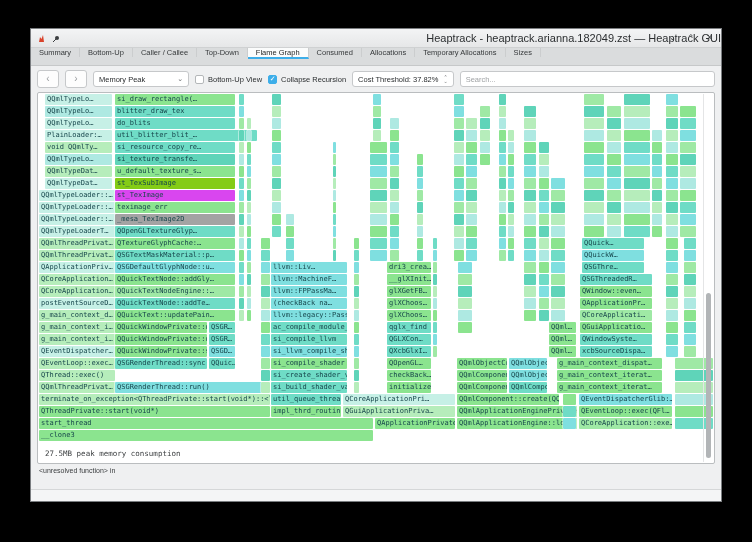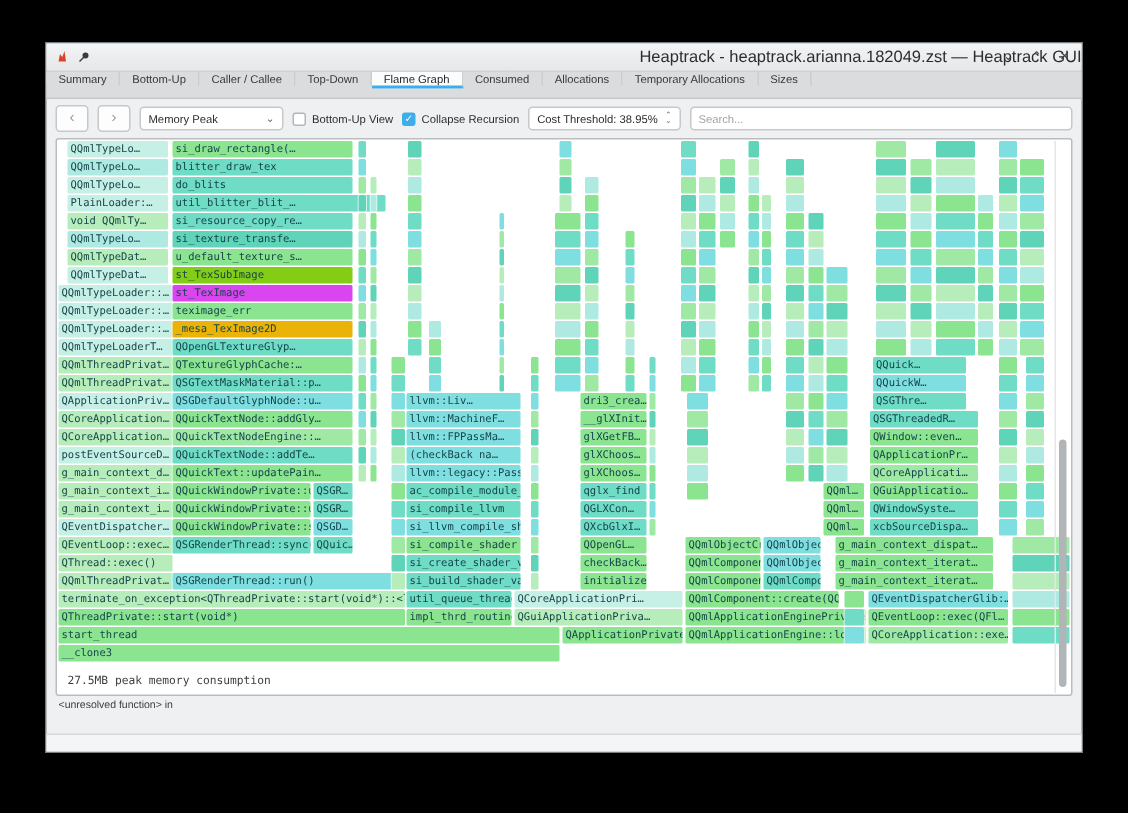--- a/index.html
+++ b/index.html
@@ -105,21 +105,21 @@
       </div>
       <div class="cbgroup">
         <span class="box" id="cb-bottomup"></span>
         <span>Bottom-Up View</span>
       </div>
       <div class="cbgroup">
         <span class="box checked" id="cb-collapse">✓</span>
         <span>Collapse Recursion</span>
       </div>
       <div class="spin">
-        <span>Cost Threshold: 38.95%</span>
+        <span>Cost Threshold: 37.82%</span>
         <span class="arrows">
           <span>⌃</span>
             <span>⌄</span>
         </span>
       </div>
       <div class="searchwrap">
         <input placeholder="Search..." style="">
       </div>
     </div>
 
@@ -139,21 +139,21 @@
           <div class="seg labeled" style="left: 76px; top: 60px; width: 120px; height: 11px; background: rgb(95, 212, 185); color: rgb(22, 69, 75);">si_texture_transfe…</div>
           <div class="seg labeled" style="left: 6px; top: 72px; width: 67px; height: 11px; background: rgb(182, 237, 187); color: rgb(22, 69, 75);">QQmlTypeDat…</div>
           <div class="seg labeled" style="left: 76px; top: 72px; width: 120px; height: 11px; background: rgb(139, 228, 143); color: rgb(22, 69, 75);">u_default_texture_s…</div>
           <div class="seg labeled" style="left: 6px; top: 84px; width: 67px; height: 11px; background: rgb(198, 240, 230); color: rgb(22, 69, 75);">QQmlTypeDat…</div>
           <div class="seg labeled" style="left: 76px; top: 84px; width: 120px; height: 11px; background: #84cc16; color: rgb(22, 69, 75);">st_TexSubImage</div>
           <div class="seg labeled" style="left: 0px; top: 96px; width: 76px; height: 11px; background: rgb(198, 240, 230); color: rgb(22, 69, 75);">QQmlTypeLoader::…</div>
           <div class="seg labeled" style="left: 76px; top: 96px; width: 120px; height: 11px; background: #d946ef; color: rgb(22, 69, 75);">st_TexImage</div>
           <div class="seg labeled" style="left: 0px; top: 108px; width: 76px; height: 11px; background: rgb(198, 240, 230); color: rgb(22, 69, 75);">QQmlTypeLoader::…</div>
           <div class="seg labeled" style="left: 76px; top: 108px; width: 120px; height: 11px; background: rgb(139, 228, 143); color: rgb(22, 69, 75);">teximage_err</div>
           <div class="seg labeled" style="left: 0px; top: 120px; width: 76px; height: 11px; background: rgb(198, 240, 230); color: rgb(22, 69, 75);">QQmlTypeLoader::…</div>
-          <div class="seg labeled" style="left: 76px; top: 120px; width: 120px; height: 11px; background: #eab308; color: rgb(22, 69, 75);">_mesa_TexImage2D</div>
+          <div class="seg labeled" style="left: 76px; top: 120px; width: 120px; height: 11px; background: #a3a3a3; color: rgb(22, 69, 75);">_mesa_TexImage2D</div>
           <div class="seg labeled" style="left: 0px; top: 132px; width: 76px; height: 11px; background: rgb(198, 240, 230); color: rgb(22, 69, 75);">QQmlTypeLoaderT…</div>
           <div class="seg labeled" style="left: 76px; top: 132px; width: 120px; height: 11px; background: rgb(111, 220, 198); color: rgb(22, 69, 75);">QOpenGLTextureGlyp…</div>
           <div class="seg labeled" style="left: 0px; top: 144px; width: 76px; height: 11px; background: rgb(182, 237, 187); color: rgb(22, 69, 75);">QQmlThreadPrivat…</div>
           <div class="seg labeled" style="left: 76px; top: 144px; width: 120px; height: 11px; background: rgb(139, 228, 143); color: rgb(22, 69, 75);">QTextureGlyphCache:…</div>
           <div class="seg labeled" style="left: 543px; top: 144px; width: 62px; height: 11px; background: rgb(111, 220, 198); color: rgb(22, 69, 75);">QQuick…</div>
           <div class="seg labeled" style="left: 0px; top: 156px; width: 76px; height: 11px; background: rgb(182, 237, 187); color: rgb(22, 69, 75);">QQmlThreadPrivat…</div>
           <div class="seg labeled" style="left: 76px; top: 156px; width: 120px; height: 11px; background: rgb(111, 220, 198); color: rgb(22, 69, 75);">QSGTextMaskMaterial::p…</div>
           <div class="seg labeled" style="left: 543px; top: 156px; width: 62px; height: 11px; background: rgb(127, 223, 224); color: rgb(22, 69, 75);">QQuickW…</div>
           <div class="seg labeled" style="left: 0px; top: 168px; width: 76px; height: 11px; background: rgb(198, 240, 230); color: rgb(22, 69, 75);">QApplicationPriv…</div>
           <div class="seg labeled" style="left: 76px; top: 168px; width: 120px; height: 11px; background: rgb(127, 223, 224); color: rgb(22, 69, 75);">QSGDefaultGlyphNode::u…</div>

